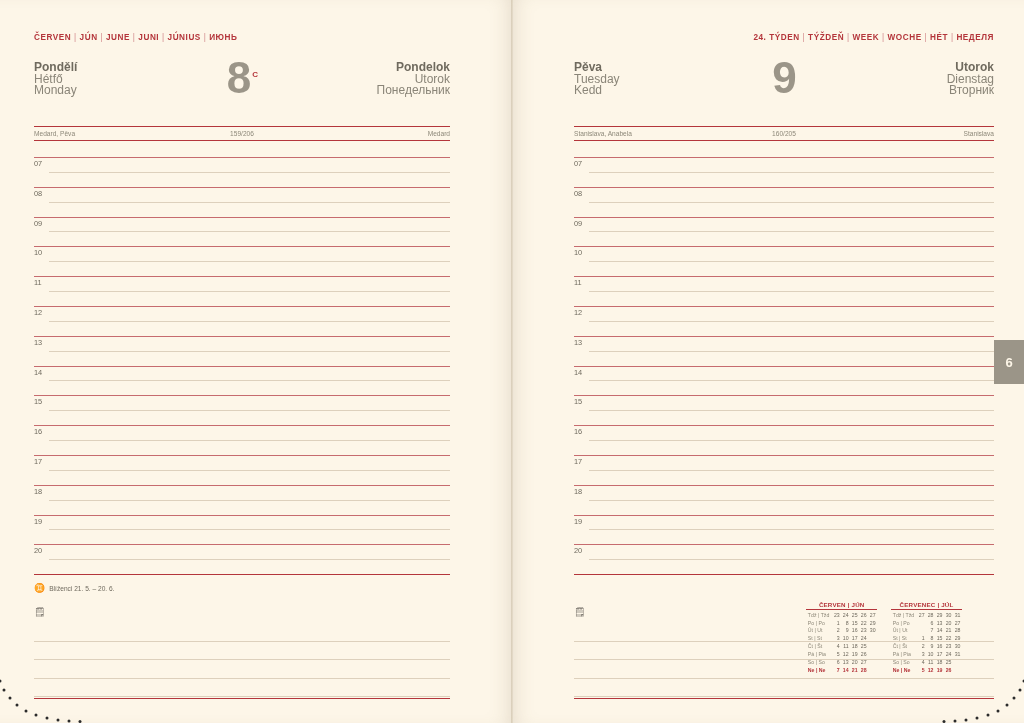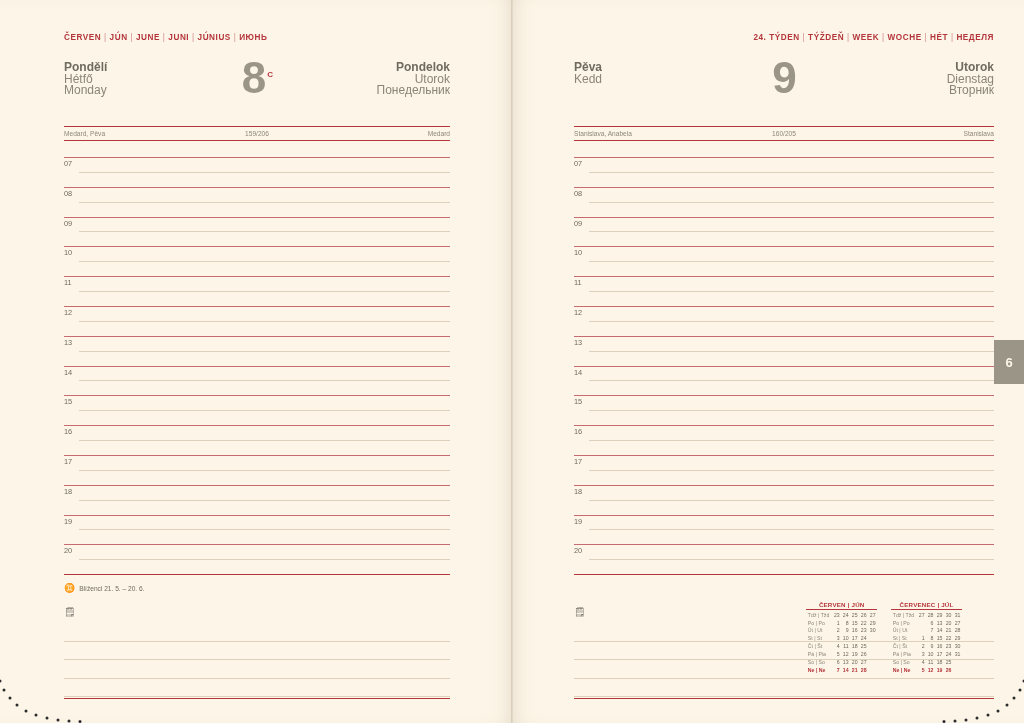--- a/index.html
+++ b/index.html
@@ -21,21 +21,21 @@
     display: flex;
   }
   .page {
     position: relative;
     width: 512px;
     height: 723px;
     background: #fdf6e8;
     box-sizing: border-box;
   }
   .page.left {
-    padding: 0 62px 0 64px;
+    padding: 0 62px 0 34px;
     box-shadow: inset -14px 0 22px -14px rgba(120,100,70,0.22);
   }
   .page.right {
     padding: 0 30px 0 62px;
     box-shadow: inset 14px 0 22px -14px rgba(120,100,70,0.22);
   }
   .gutter {
     position: absolute;
     left: 511px;
     top: 0;
@@ -379,20 +379,21 @@
 
   <div class="page right">
 
     <div class="top-line right-align">
       <span>24. TÝDEN</span><span class="sep"> | </span><span>TÝŽDEŇ</span><span class="sep"> | </span><span>WEEK</span><span class="sep"> | </span><span>WOCHE</span><span class="sep"> | </span><span>HÉT</span><span class="sep"> | </span><span>НЕДЕЛЯ</span>
     </div>
 
     <div class="day-head">
       <div class="names">
         <div class="primary">Pěva</div>
+        <div>Tuesday</div>
         <div>Kedd</div>
       </div>
       <div class="names rightcol">
         <div class="primary">Utorok</div>
         <div>Dienstag</div>
         <div>Вторник</div>
       </div>
       <div class="big-number">
         <span>9</span>
       </div>

